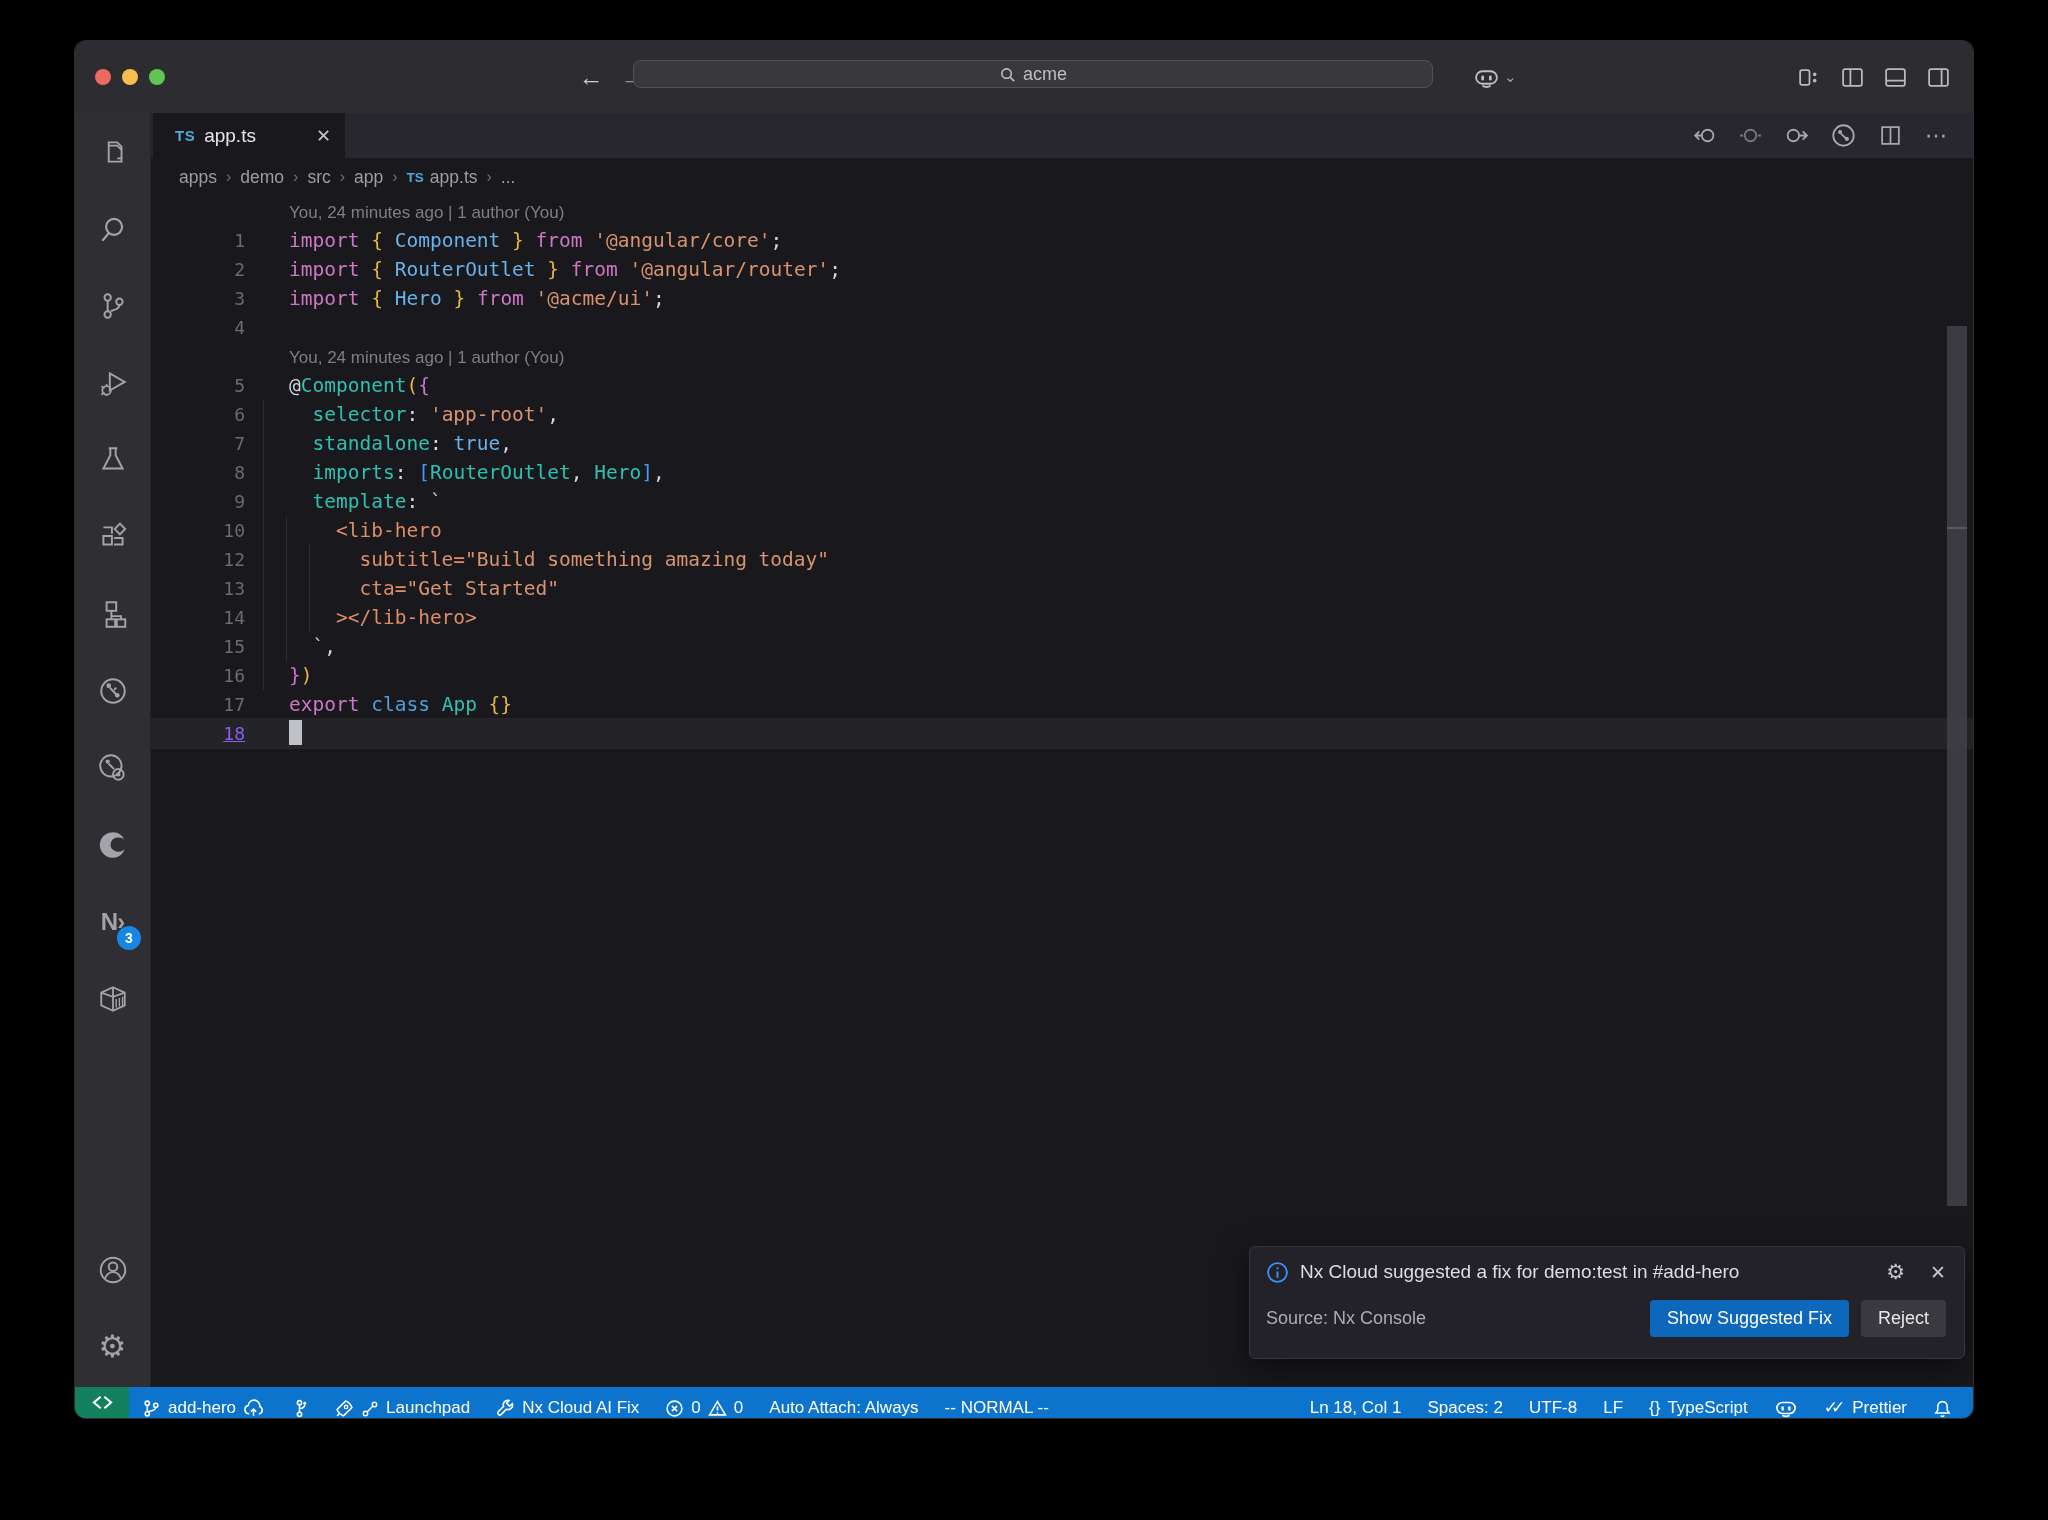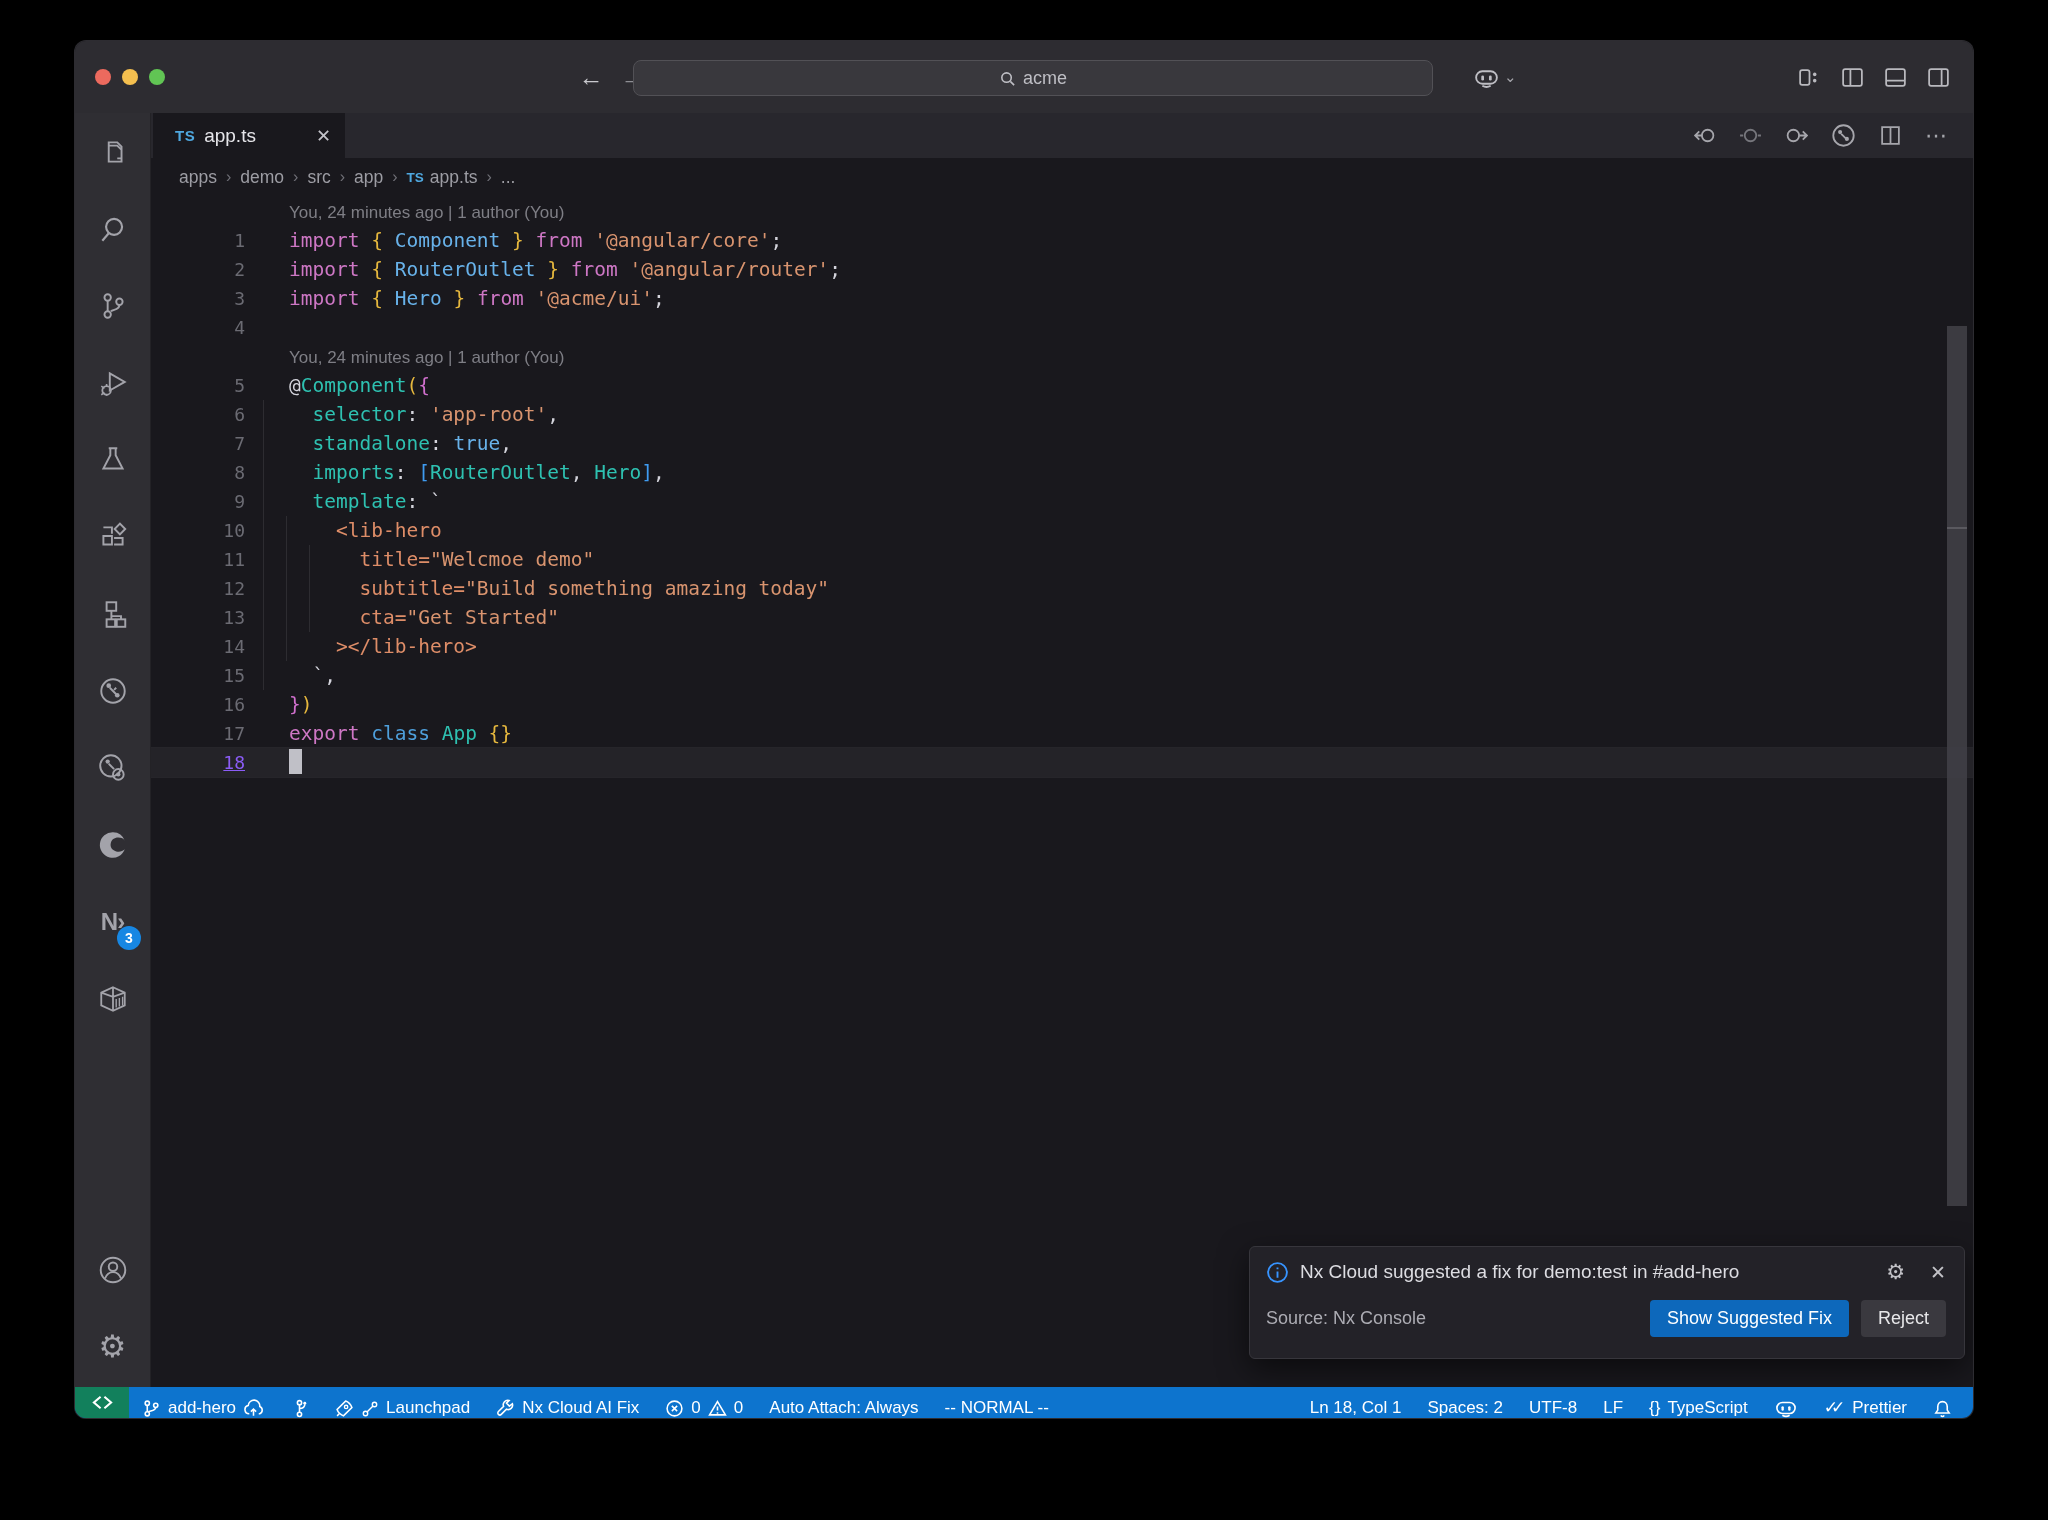--- a/index.html
+++ b/index.html
@@ -12,21 +12,21 @@
     box-shadow:0 34px 90px rgba(0,0,0,0.85); }
 
   
   .titlebar { position:absolute; left:0; top:0; right:0; height:72px; background:#2D2C31; }
   .traffic { position:absolute; left:20px; top:28px; display:flex; gap:11px; }
   .traffic span { width:16px; height:16px; border-radius:50%; display:block; }
   .tl-close { background:#EC6A5E; } .tl-min { background:#F4BF4F; } .tl-zoom { background:#61C554; }
   .nav-arrow { position:absolute; top:0; height:72px; width:36px; display:flex; align-items:center;
     justify-content:center; font-size:25px; }
   .nav-back { left:498px; color:#C9C9CE; } .nav-fwd { left:540px; color:#8E8E94; }
-  .command-center { position:absolute; left:558px; top:19px; width:800px; height:36px;
+  .command-center { position:absolute; left:558px; top:19px; width:800px; height:28px;
     background:#39383D; border:1px solid #525156; border-radius:8px;
     display:flex; align-items:center; justify-content:center; gap:7px;
     color:#BEBEC4; font-size:18px; }
   .copilot-menu { position:absolute; left:1398px; top:0; height:72px; display:flex;
     align-items:center; gap:4px; color:#BEBEC4; }
   .chev-down { font-size:15px; color:#A7A7AD; }
   .layout-controls { position:absolute; right:22px; top:0; height:72px; display:flex;
     align-items:center; gap:18px; color:#B9B9BE; }
   .icon-btn { background:none; border:none; color:inherit; display:flex; align-items:center;
     justify-content:center; cursor:pointer; padding:0; }
@@ -504,24 +504,20 @@
         </div>
         <div class="code-row">
           <span class="line-num">9</span>
           <span class="line-code"><span class="tk-teal">  template</span><span class="tk-pl">: </span><span class="tk-pl">`</span></span>
         </div>
         <div class="code-row">
           <span class="line-num">10</span>
           <span class="line-code"><span class="tk-tag">    &lt;lib-hero</span></span>
         </div>
         <div class="code-row">
-          <span class="line-num">11</span>
-          <span class="line-code"><span class="tk-tag">      title=</span><span class="tk-str">"Welcmoe demo"</span></span>
-        </div>
-        <div class="code-row">
           <span class="line-num">12</span>
           <span class="line-code"><span class="tk-tag">      subtitle=</span><span class="tk-str">"Build something amazing today"</span></span>
         </div>
         <div class="code-row">
           <span class="line-num">13</span>
           <span class="line-code"><span class="tk-tag">      cta=</span><span class="tk-str">"Get Started"</span></span>
         </div>
         <div class="code-row">
           <span class="line-num">14</span>
           <span class="line-code"><span class="tk-tag">    &gt;&lt;/lib-hero&gt;</span></span>

